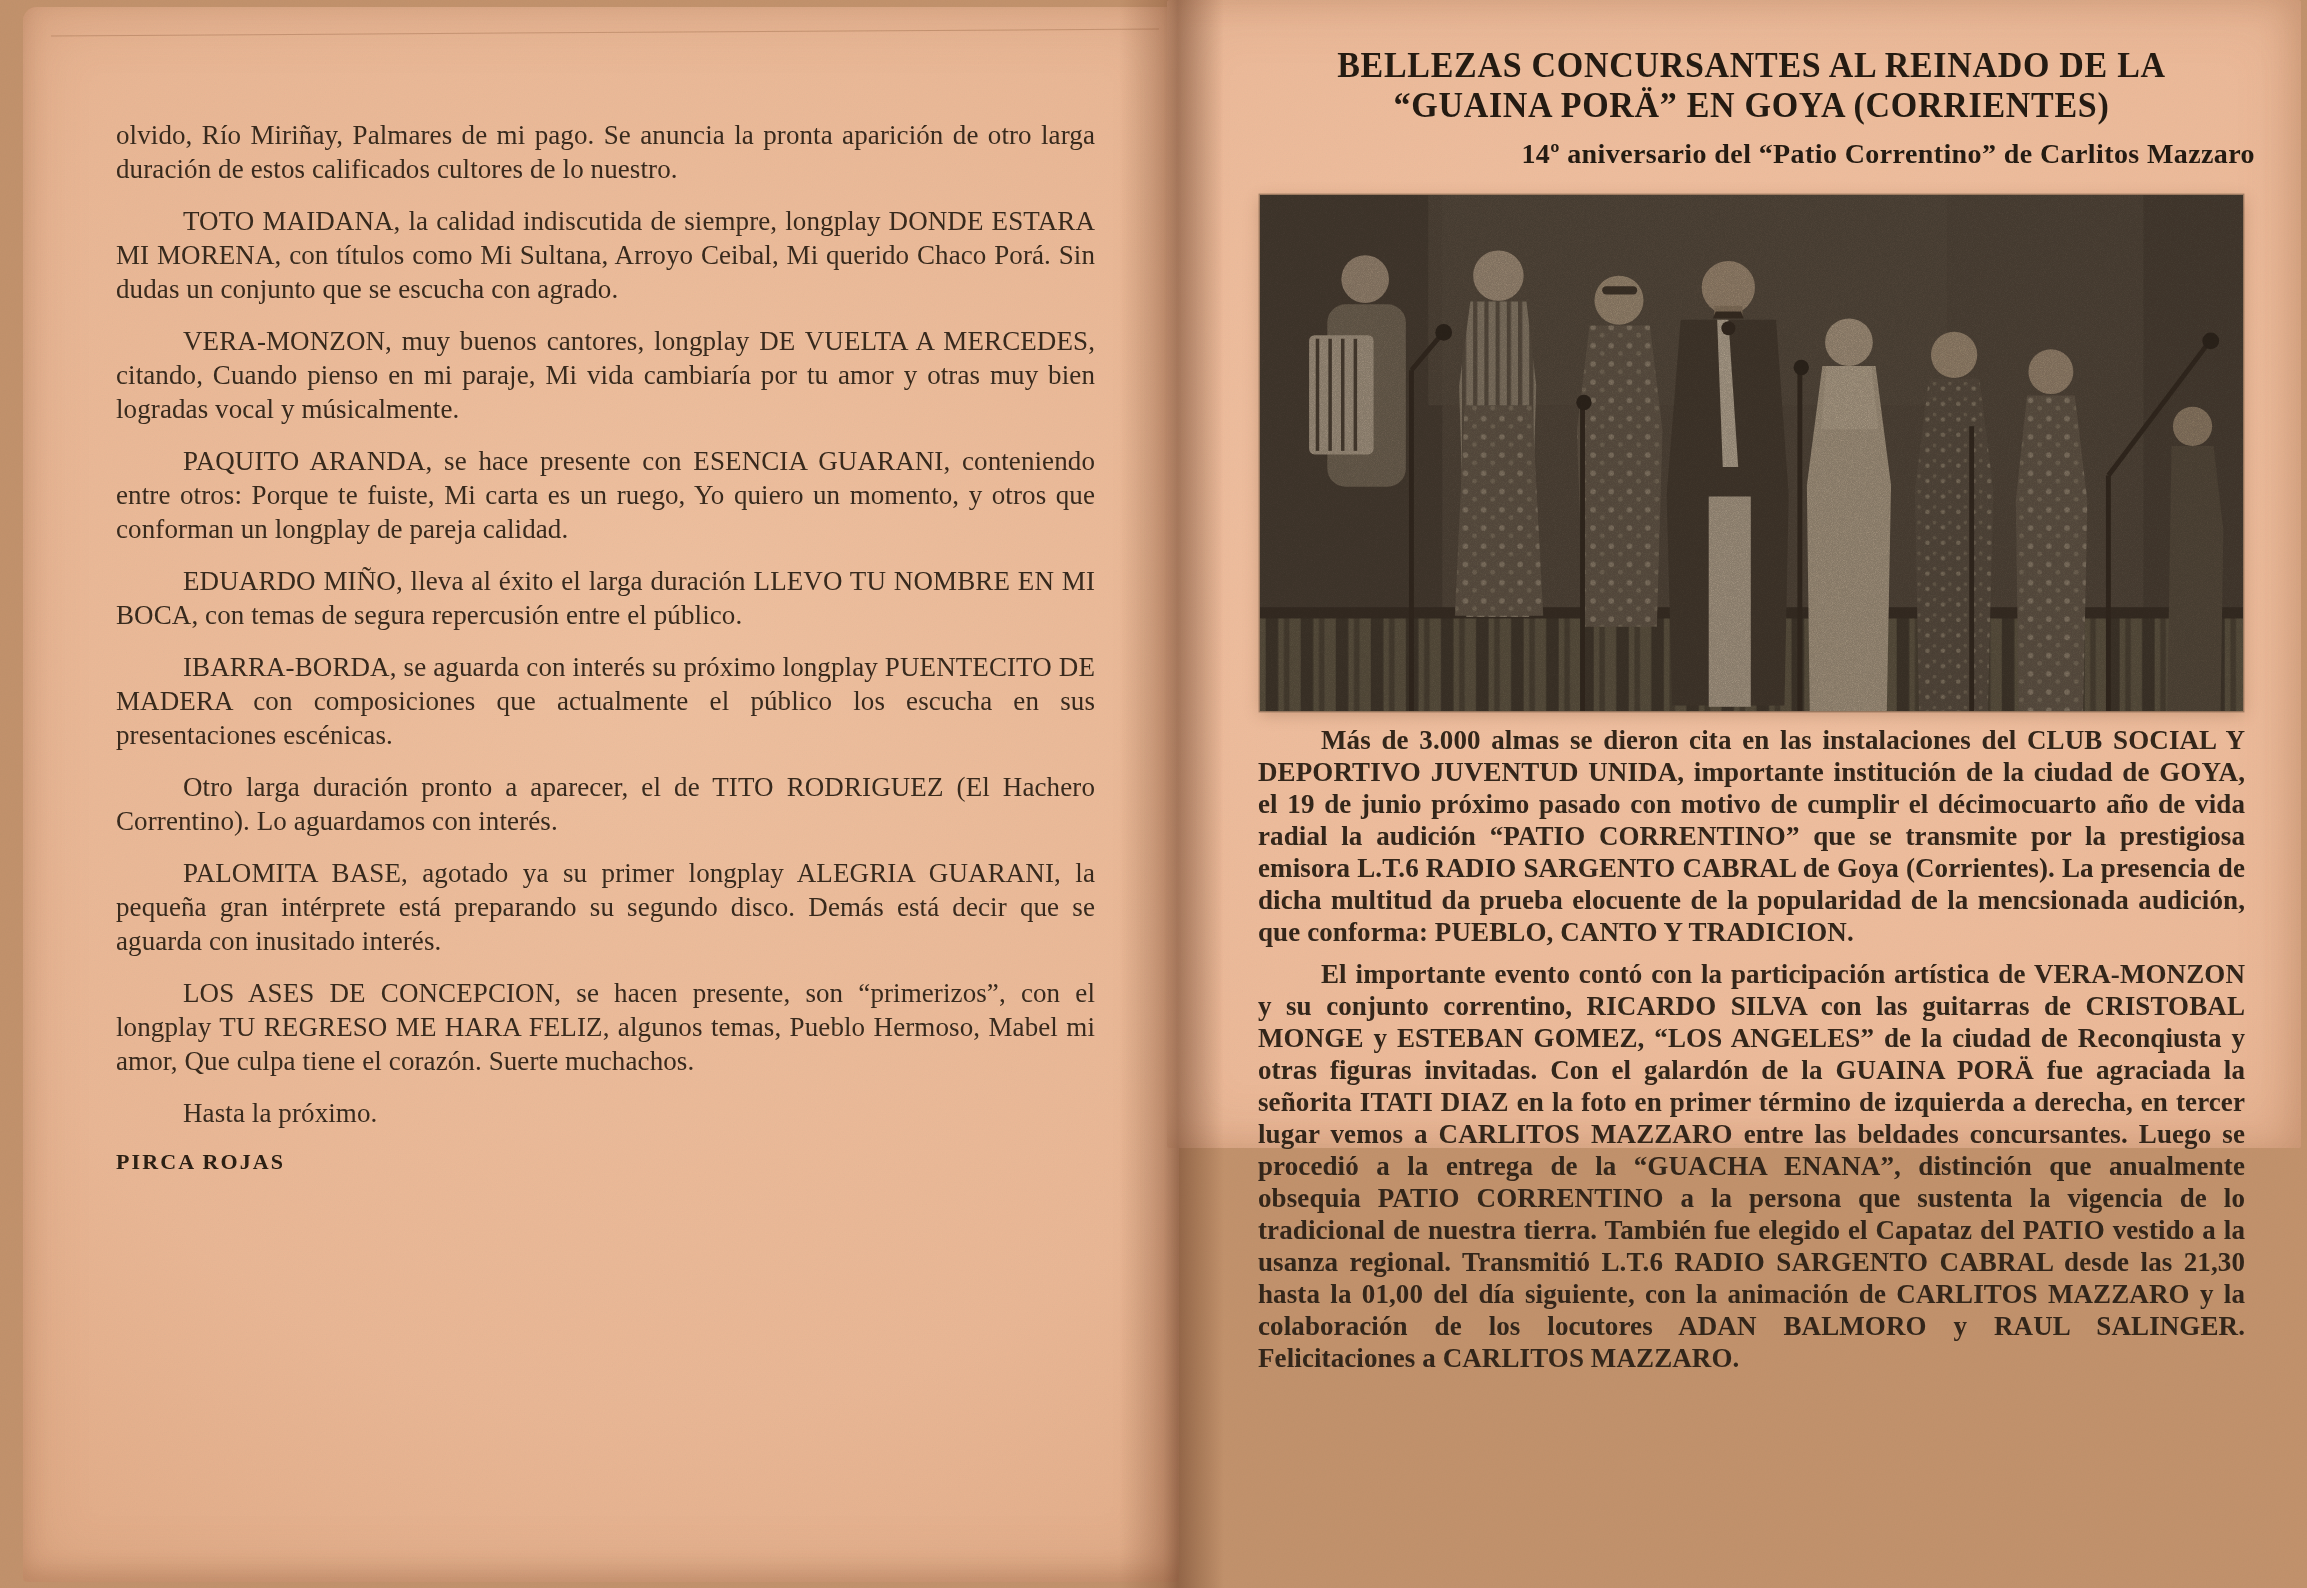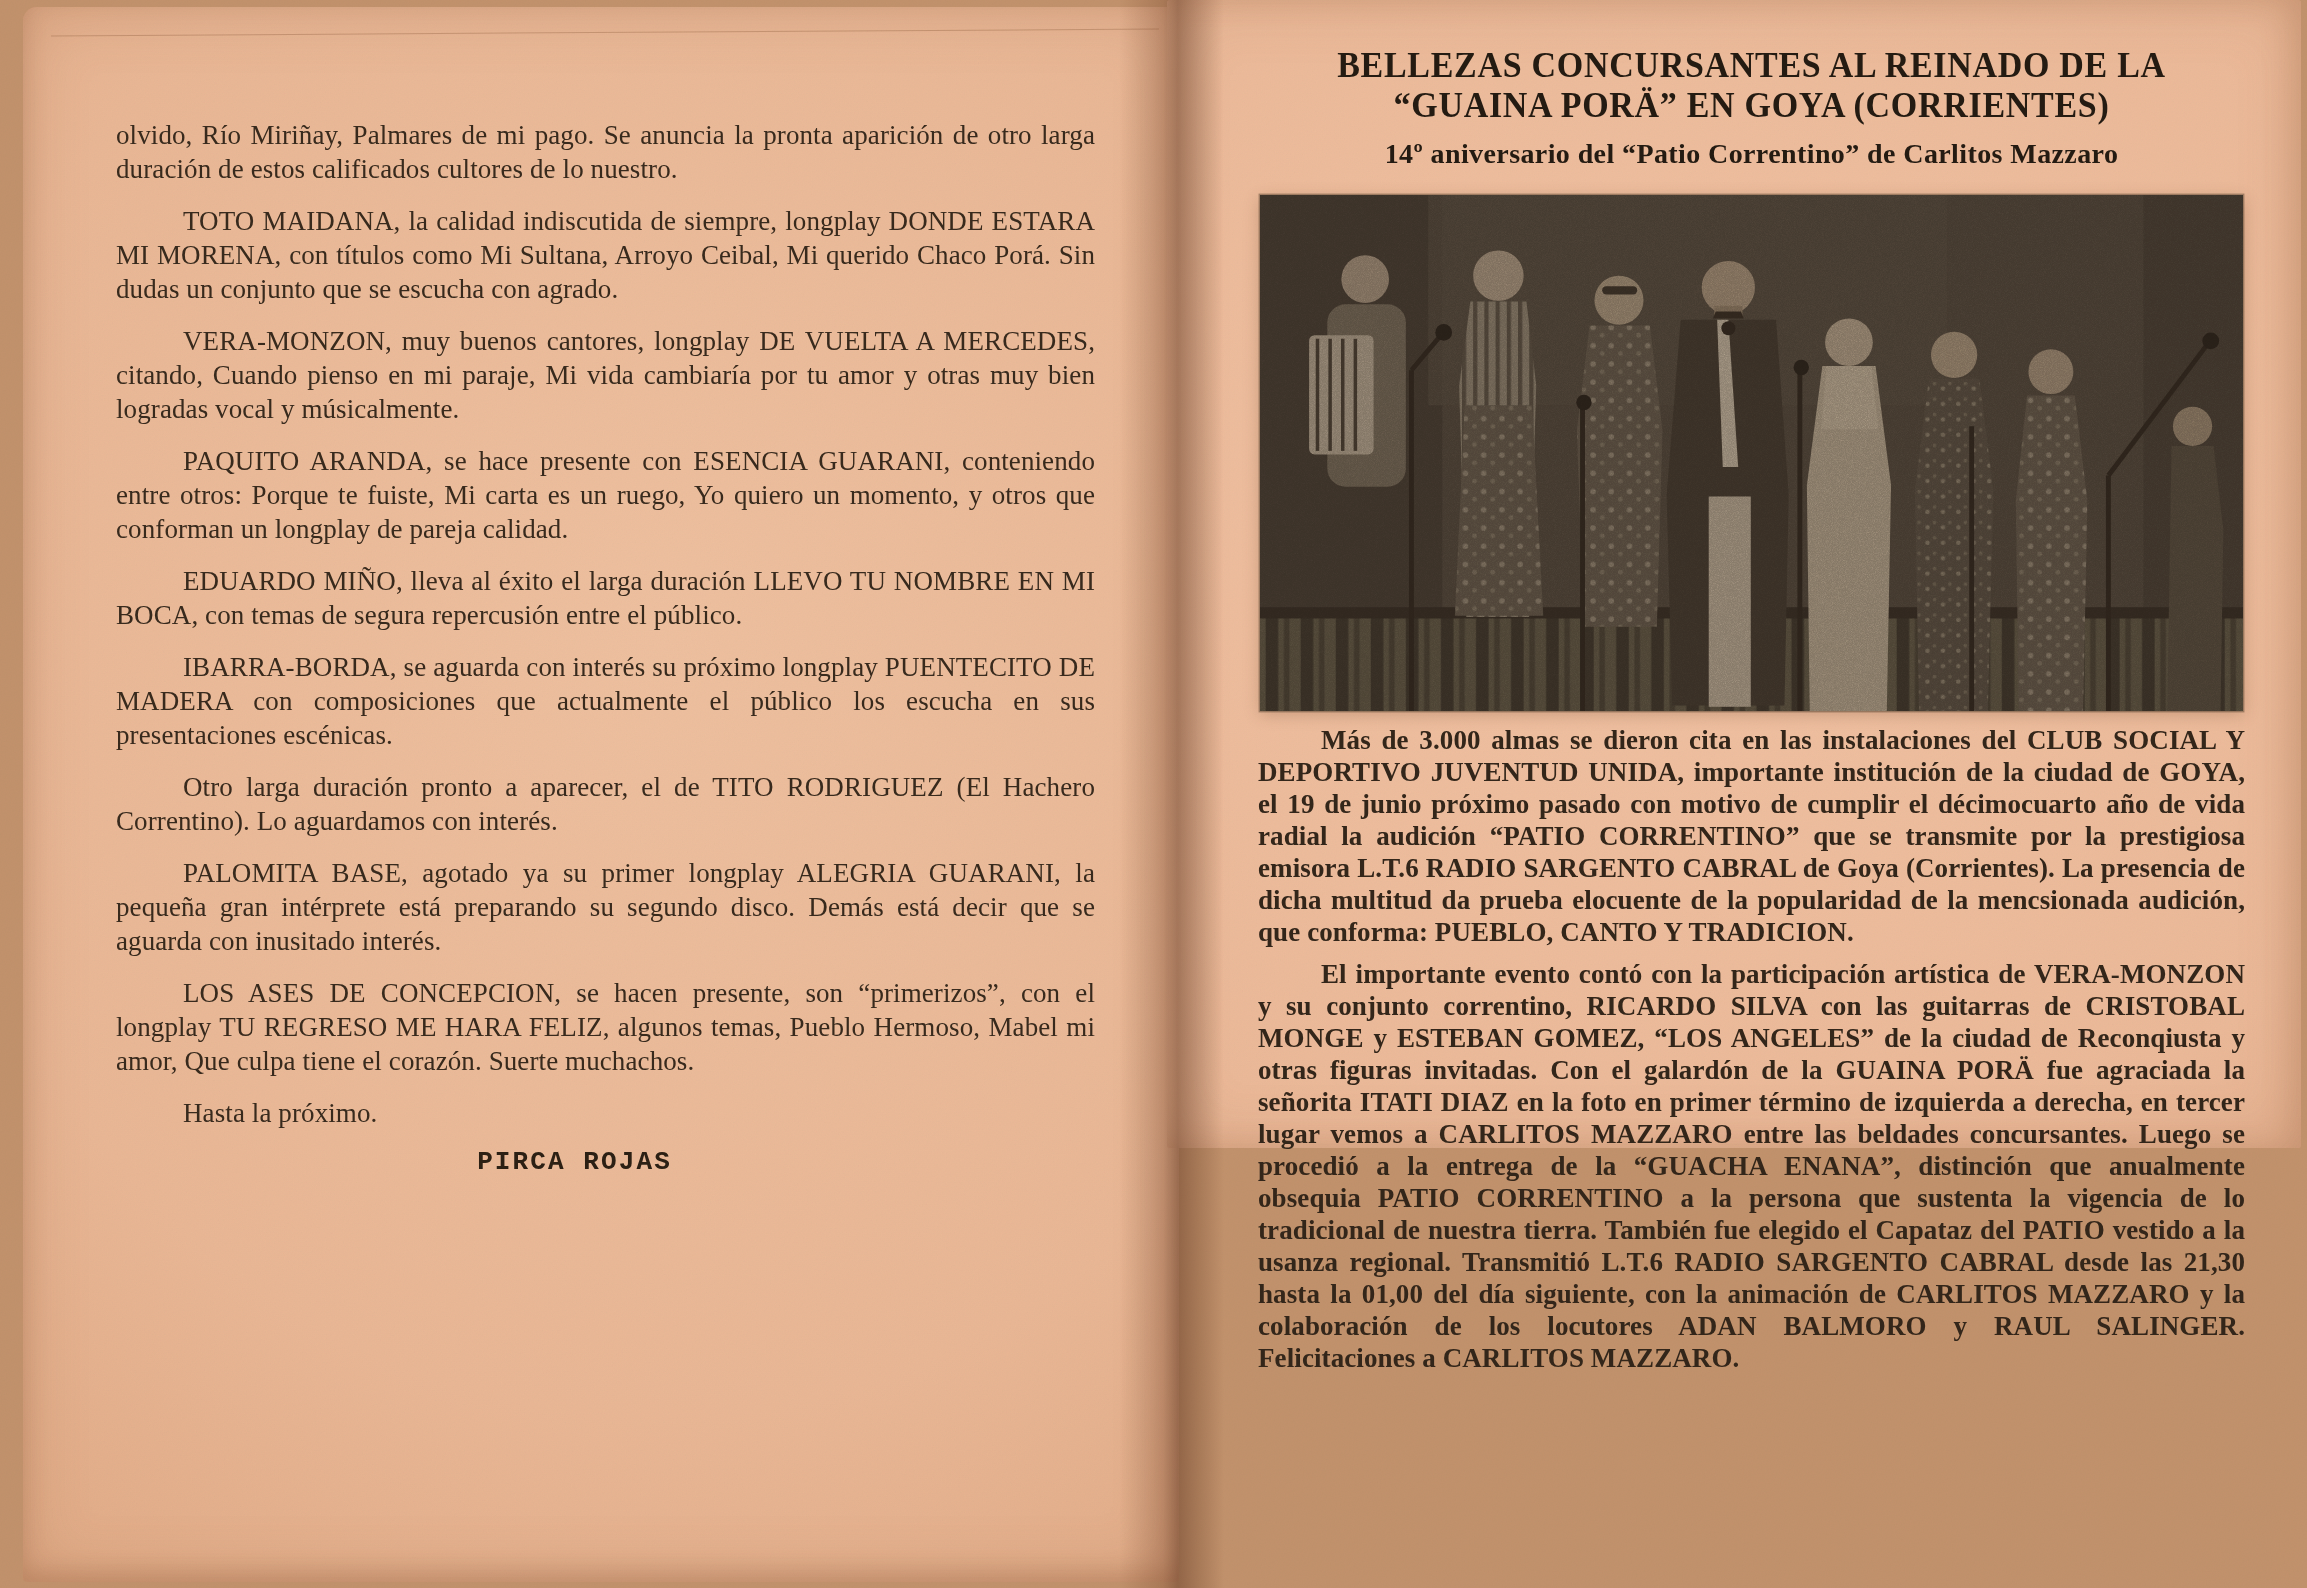--- a/index.html
+++ b/index.html
@@ -39,34 +39,34 @@
   
   .pl-text{
     position:absolute;left:93px;top:111px;width:979px;
     font-size:27px;line-height:34px;color:#382a1d;
     text-align:justify;letter-spacing:0.1px;
   }
   .pl-text p{margin:0 0 18px;text-indent:67px;}
   .pl-text p.noindent{text-indent:0;}
   .pl-text .closing{margin-bottom:0;}
   .signature{
-    margin:15.4px 62px 0 0;text-align:center;
-    font-weight:700;font-size:26px;letter-spacing:2.1px;color:#2c2014;
-    font-family:Liberation Mono, monospace;
+    margin:15.4px 62px 0 0;text-align:left;
+    font-weight:700;font-size:22px;letter-spacing:2.1px;color:#2c2014;
+    font-family:Liberation Serif, serif;
   }
 
   
   .pr-content{position:absolute;left:81px;top:46px;width:1007px;}
   .title-line{
     text-align:center;font-weight:700;color:#241b12;
     font-size:34px;line-height:40px;letter-spacing:0.7px;
     transform:scaleY(1.04);
   }
   .subtitle{
-    text-align:center;font-weight:700;color:#241b12;
+    text-align:right;font-weight:700;color:#241b12;
     font-size:28px;line-height:34px;margin-top:11.2px;letter-spacing:0.4px;
   }
   .photo{
     position:relative;margin:24px auto 0;width:983px;height:516px;
     background:#3f3831;overflow:hidden;
     box-shadow:0 0 0 1.4px rgba(60,45,30,.4), 0 4.2px 15.4px rgba(90,50,25,.25);
   }
   .photo svg{display:block;width:100%;height:100%;}
   .pr-text{
     margin-top:12.6px;font-size:27px;line-height:32px;

